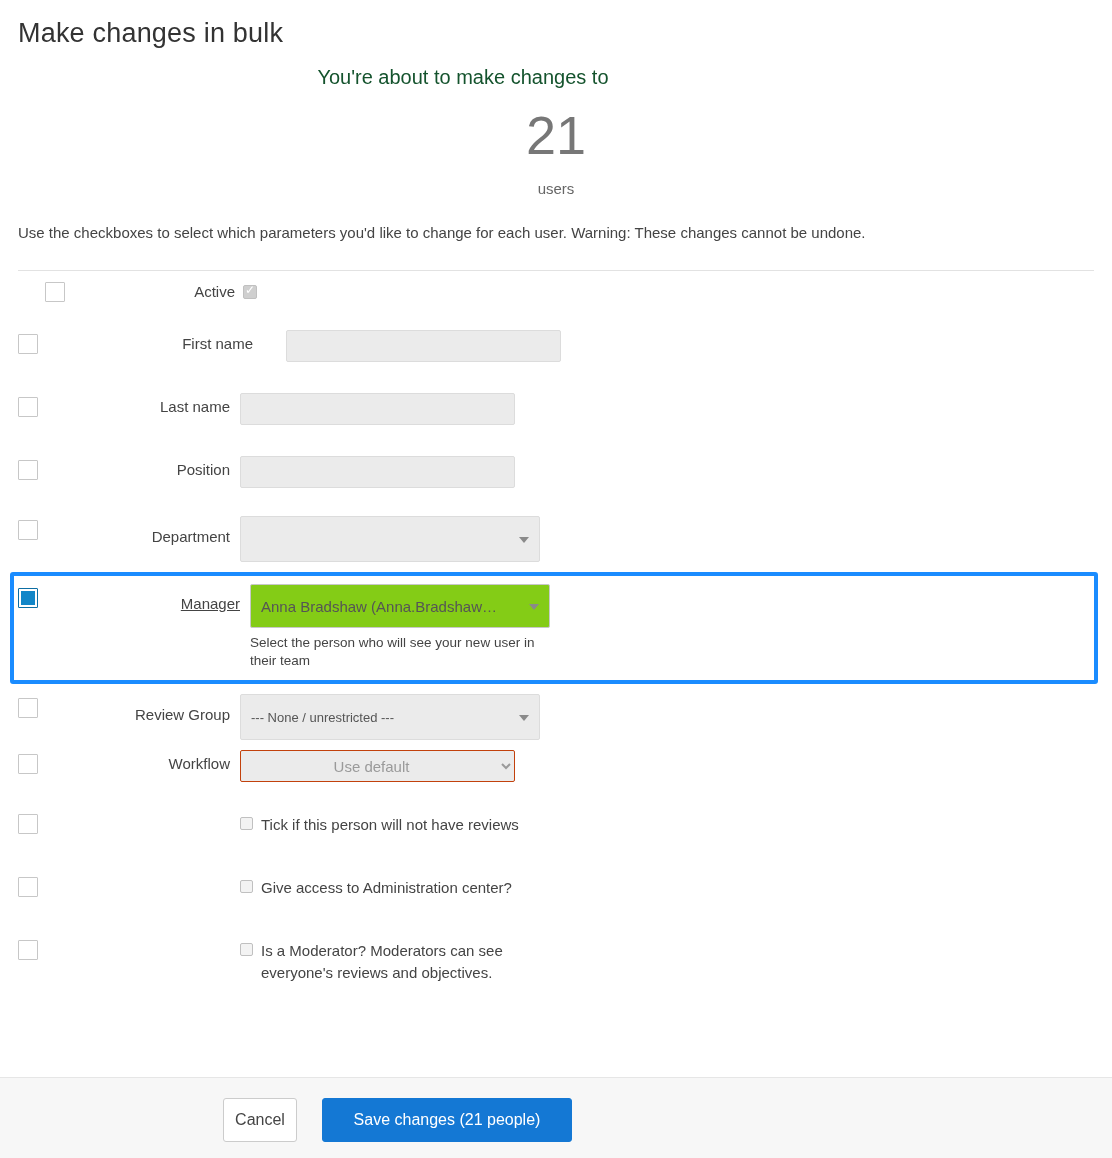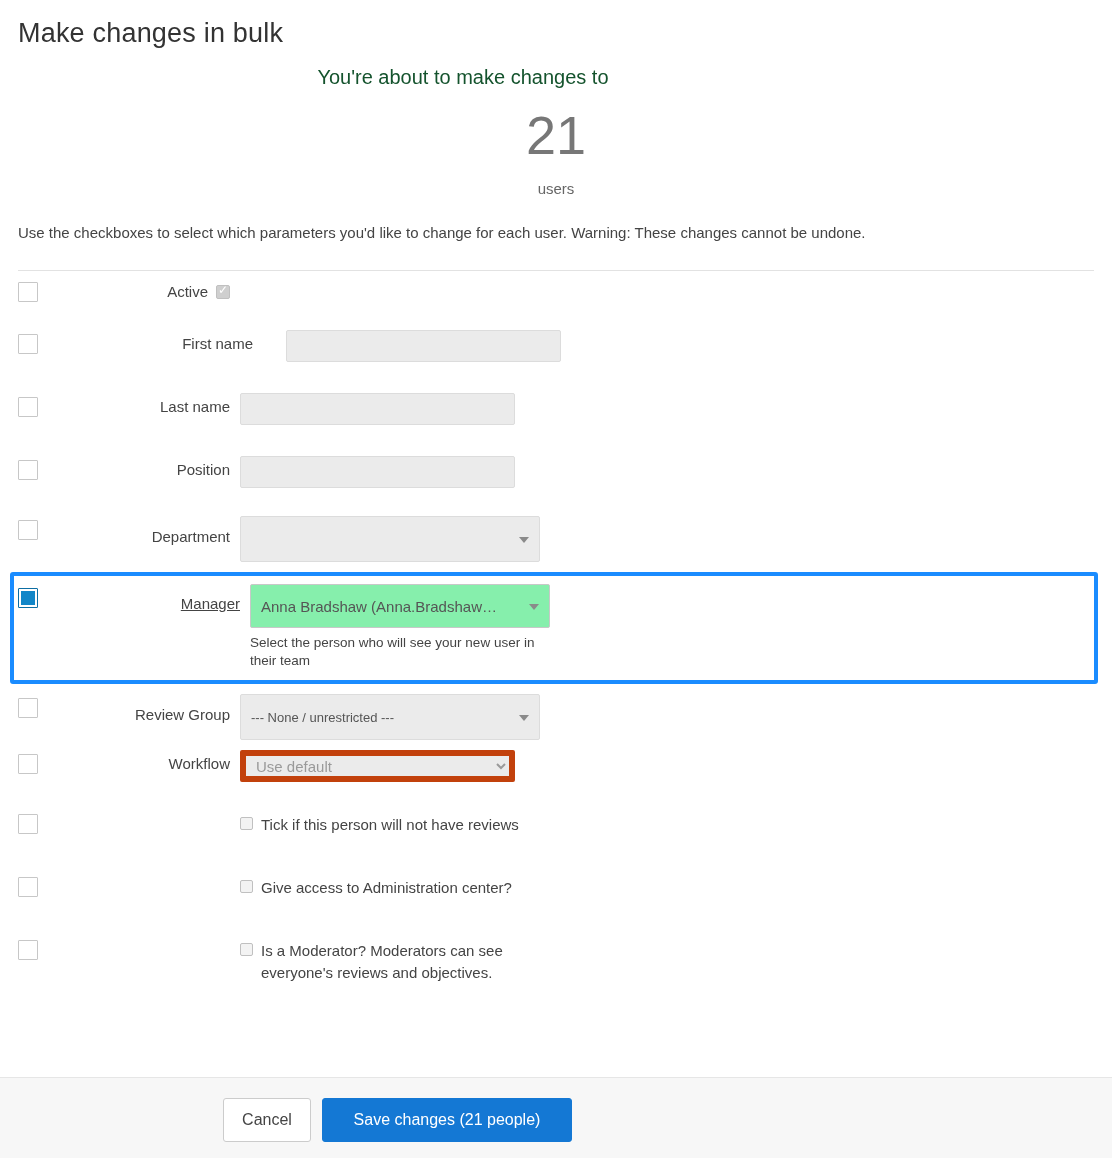--- a/index.html
+++ b/index.html
@@ -161,21 +161,21 @@
     width: 0; height: 0;
     border-left: 5px solid transparent;
     border-right: 5px solid transparent;
     border-top: 6px solid #8a8a8a;
   }
 
   .sel-white {
     position: relative;
     width: 300px;
     height: 44px;
-    background: #86efac;
+    background: #84cc16;
     border: 1px solid #c8c8c8;
     border-radius: 2px;
     font-size: 15px;
     color: #555555;
     display: flex;
     align-items: center;
     padding: 0 28px 0 10px;
     overflow: hidden;
     white-space: nowrap;
   }
@@ -187,27 +187,28 @@
     width: 0; height: 0;
     border-left: 5px solid transparent;
     border-right: 5px solid transparent;
     border-top: 6px solid #8a8a8a;
   }
 
   .native-sel {
     width: 275px;
     height: 32px;
     background: #ebebeb;
-    border: 6px solid #c2410c;
+    border: 1px solid #c2410c;
     border-radius: 2px;
     font-size: 15px;
     color: #9a9a9a;
     padding: 0 6px;
     font-family: "Liberation Sans", sans-serif;
     appearance: auto;
+    text-align: center;
   }
 
   .help-text {
     width: 295px;
     font-size: 13.5px;
     color: #444444;
     line-height: 1.35;
     padding-top: 6px;
   }
 
@@ -274,21 +275,21 @@
     bottom: 0;
     width: 1112px;
     height: 81px;
     background: #f7f7f7;
     border-top: 1px solid #e6e6e6;
   }
   .btn-cancel {
     position: absolute;
     left: 223px;
     top: 20px;
-    width: 88px;
+    width: 74px;
     height: 44px;
     background: #ffffff;
     border: 1px solid #cccccc;
     border-radius: 3px;
     font-size: 16px;
     color: #444444;
     font-family: "Liberation Sans", sans-serif;
     cursor: pointer;
   }
   .btn-save {
@@ -313,21 +314,21 @@
 
   <div class="page-title">Make changes in bulk</div>
   <div class="intro-line">You're about to make changes to</div>
   <div class="big-count">21</div>
   <div class="count-label">users</div>
   <div class="instructions">Use the checkboxes to select which parameters you'd like to change for each user. Warning: These changes cannot be undone.</div>
   <div class="divider"></div>
 
   <div class="form-area">
 
-    <div class="row" style="margin-bottom:14px;">
+    <div class="row" style="margin-bottom:14px;padding-left:27px;">
       <div class="row-check">
         <span class="bulk-box"></span>
       </div>
       <div class="row-label">
         <span class="active-check" style="justify-content:flex-end;">
           <span>Active</span>
           <span class="active-mark"></span>
         </span>
       </div>
       <div class="row-field"></div>

